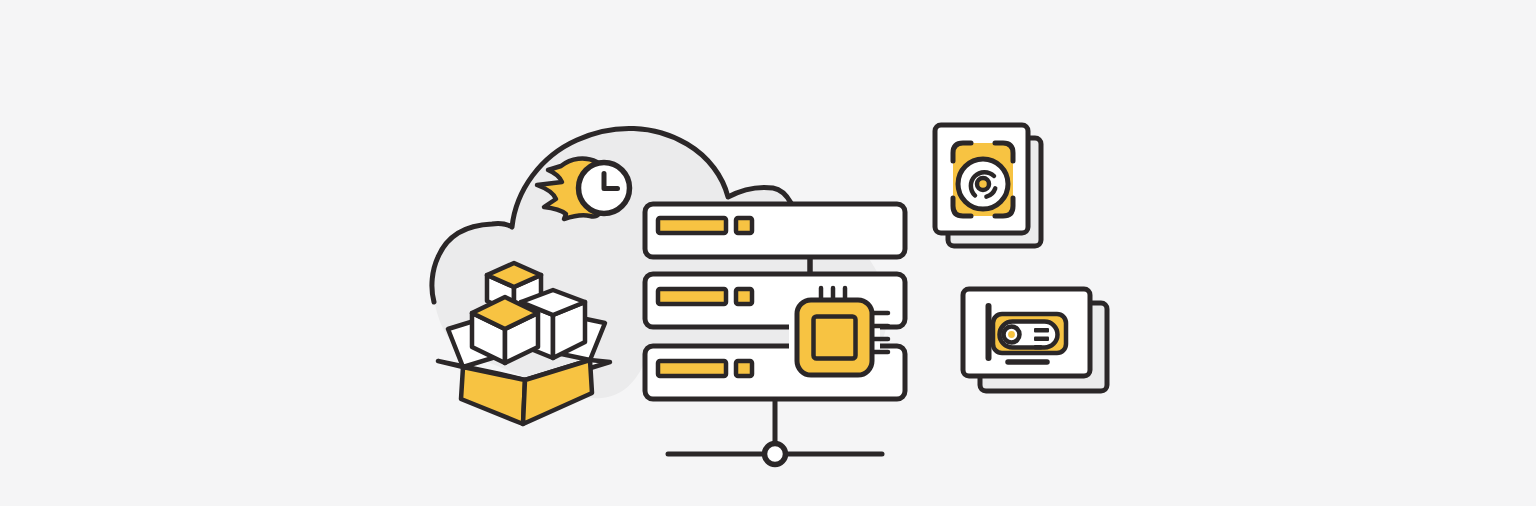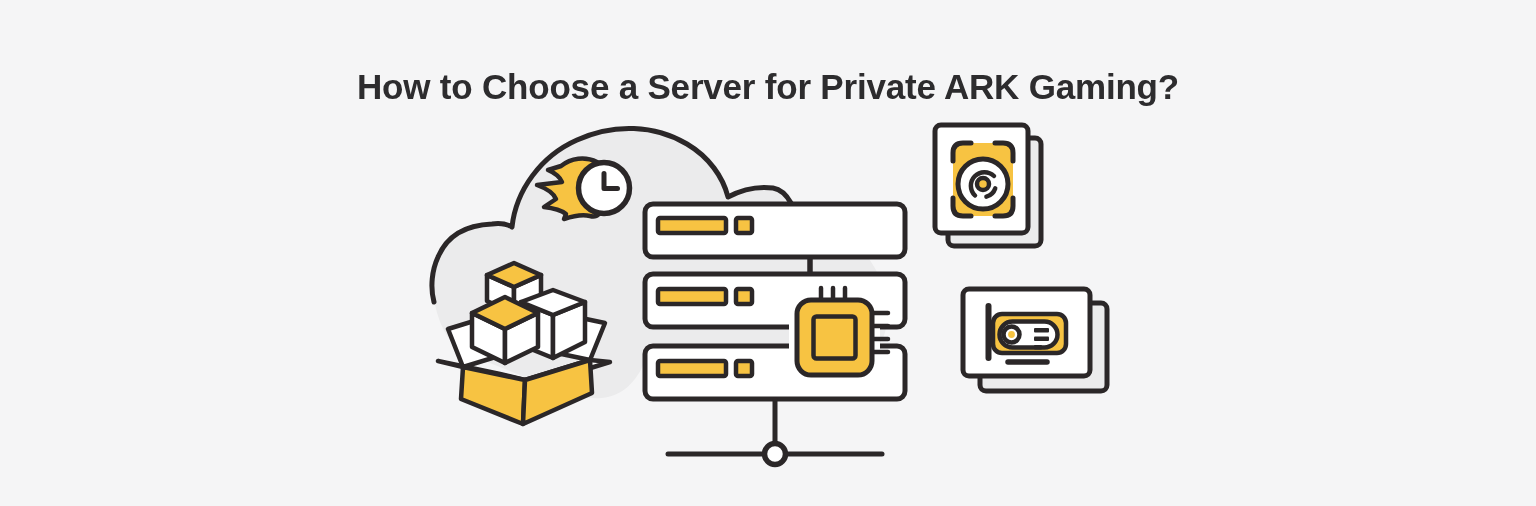--- a/index.html
+++ b/index.html
@@ -28,21 +28,20 @@
   .fw{fill:#ffffff;}
   .fa{fill:var(--accent,#f7c342);}
   .fc{fill:var(--cloud,#ebebec);}
   .fo{fill:var(--outline,#2b2728);}
 </style>
 </head>
 <body>
 
 <div class="canvas">
 
-  <h1 class="title">How to Choose a Server for Private ARK Gaming?</h1>
 
   <svg width="1536" height="506" viewBox="0 0 1536 506">
 
     <g>
       <path class="fc" d="
         M 434 300
         C 430 287 432 270 438 257
         C 447 236 466 225 492 224
         C 500 223 507 224 512 227
         C 516 190 541 156 577 140

